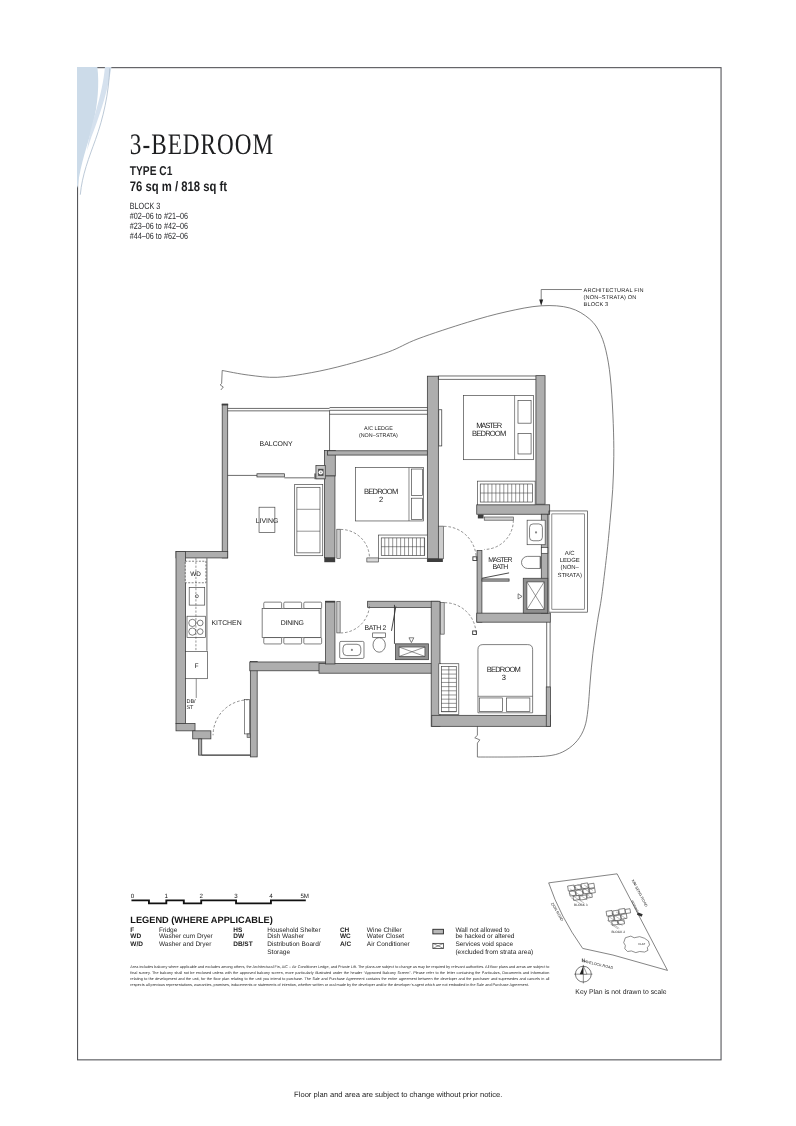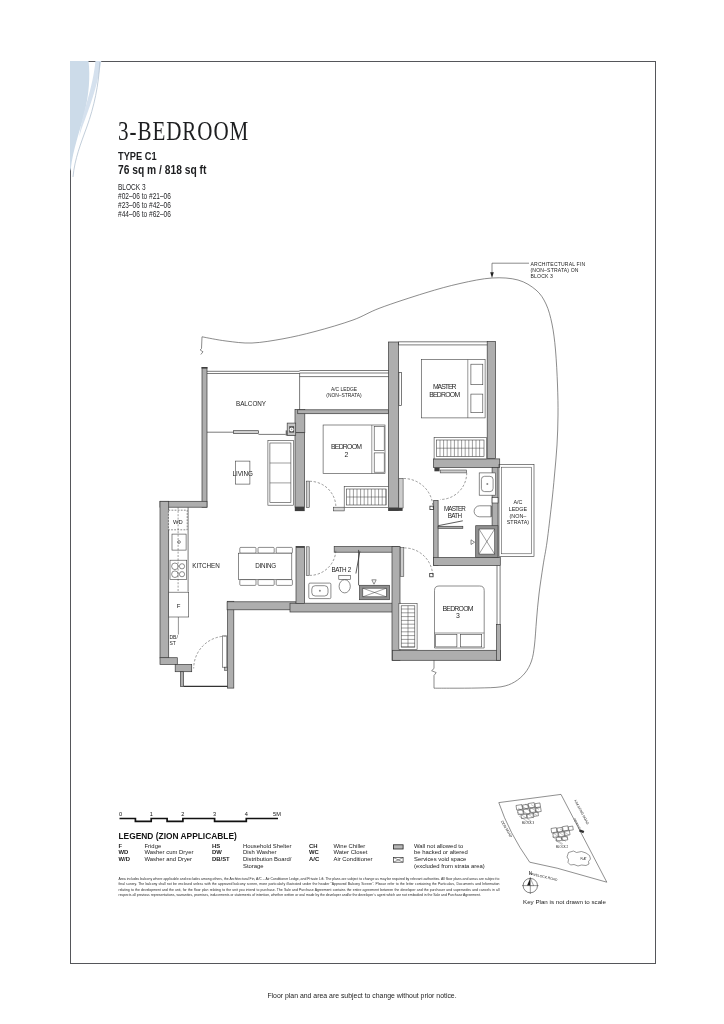--- a/index.html
+++ b/index.html
@@ -282,21 +282,21 @@
 <text x="583.5" y="859.5" font-size="2.6px">FLAT</text>
 <text x="0" y="0" font-size="3.4px" transform="translate(505.5,829.5) rotate(60)">ZION ROAD</text>
 <text x="0" y="0" font-size="3.4px" transform="translate(580.5,812.5) rotate(62)">KIM SENG ROAD</text>
 <text x="0" y="0" font-size="2.6px" transform="translate(576.3,824.2) rotate(62)">PENDING</text>
 <text x="0" y="0" font-size="3.4px" transform="translate(543,877.8) rotate(13)">HAVELOCK ROAD</text>
 <text x="564.5" y="903.5" font-size="6.2px">Key Plan is not drawn to scale</text>
 </g>
 </g>
 </svg>
 
-<div class="abs" id="legendhead">LEGEND (ZION APPLICABLE)</div>
+<div class="abs" id="legendhead">LEGEND (WHERE APPLICABLE)</div>
 <div class="abs lg" style="left:118.5px;font-weight:bold;">F<br>WD<br>W/D</div>
 <div class="abs lg" style="left:144.5px;">Fridge<br>Washer cum Dryer<br>Washer and Dryer</div>
 <div class="abs lg" style="left:212px;font-weight:bold;">HS<br>DW<br>DB/ST</div>
 <div class="abs lg" style="left:243px;">Household Shelter<br>Dish Washer<br>Distribution Board/<br>Storage</div>
 <div class="abs lg" style="left:309px;font-weight:bold;">CH<br>WC<br>A/C</div>
 <div class="abs lg" style="left:333.5px;">Wine Chiller<br>Water Closet<br>Air Conditioner</div>
 <div class="abs lg" style="left:414px;">Wall not allowed to<br>be hacked or altered<br>Services void space<br>(excluded from strata area)</div>
 <div class="abs" id="disc">Area includes balcony where applicable and excludes among others, the Architectural Fin, A/C – Air Conditioner Ledge, and Private Lift. The plans are subject to change as may be required by relevant authorities. All floor plans and areas are subject to final survey. The balcony shall not be enclosed unless with the approved balcony screen, more particularly illustrated under the header “Approved Balcony Screen”. Please refer to the letter containing the Particulars, Documents and Information relating to the development and the unit, for the floor plan relating to the unit you intend to purchase. The Sale and Purchase Agreement contains the entire agreement between the developer and the purchaser and supersedes and cancels in all respects all previous representations, warranties, promises, inducements or statements of intention, whether written or oral made by the developer and/or the developer’s agent which are not embodied in the Sale and Purchase Agreement.</div>
 <div class="abs" id="foot">Floor plan and area are subject to change without prior notice.</div>
 

